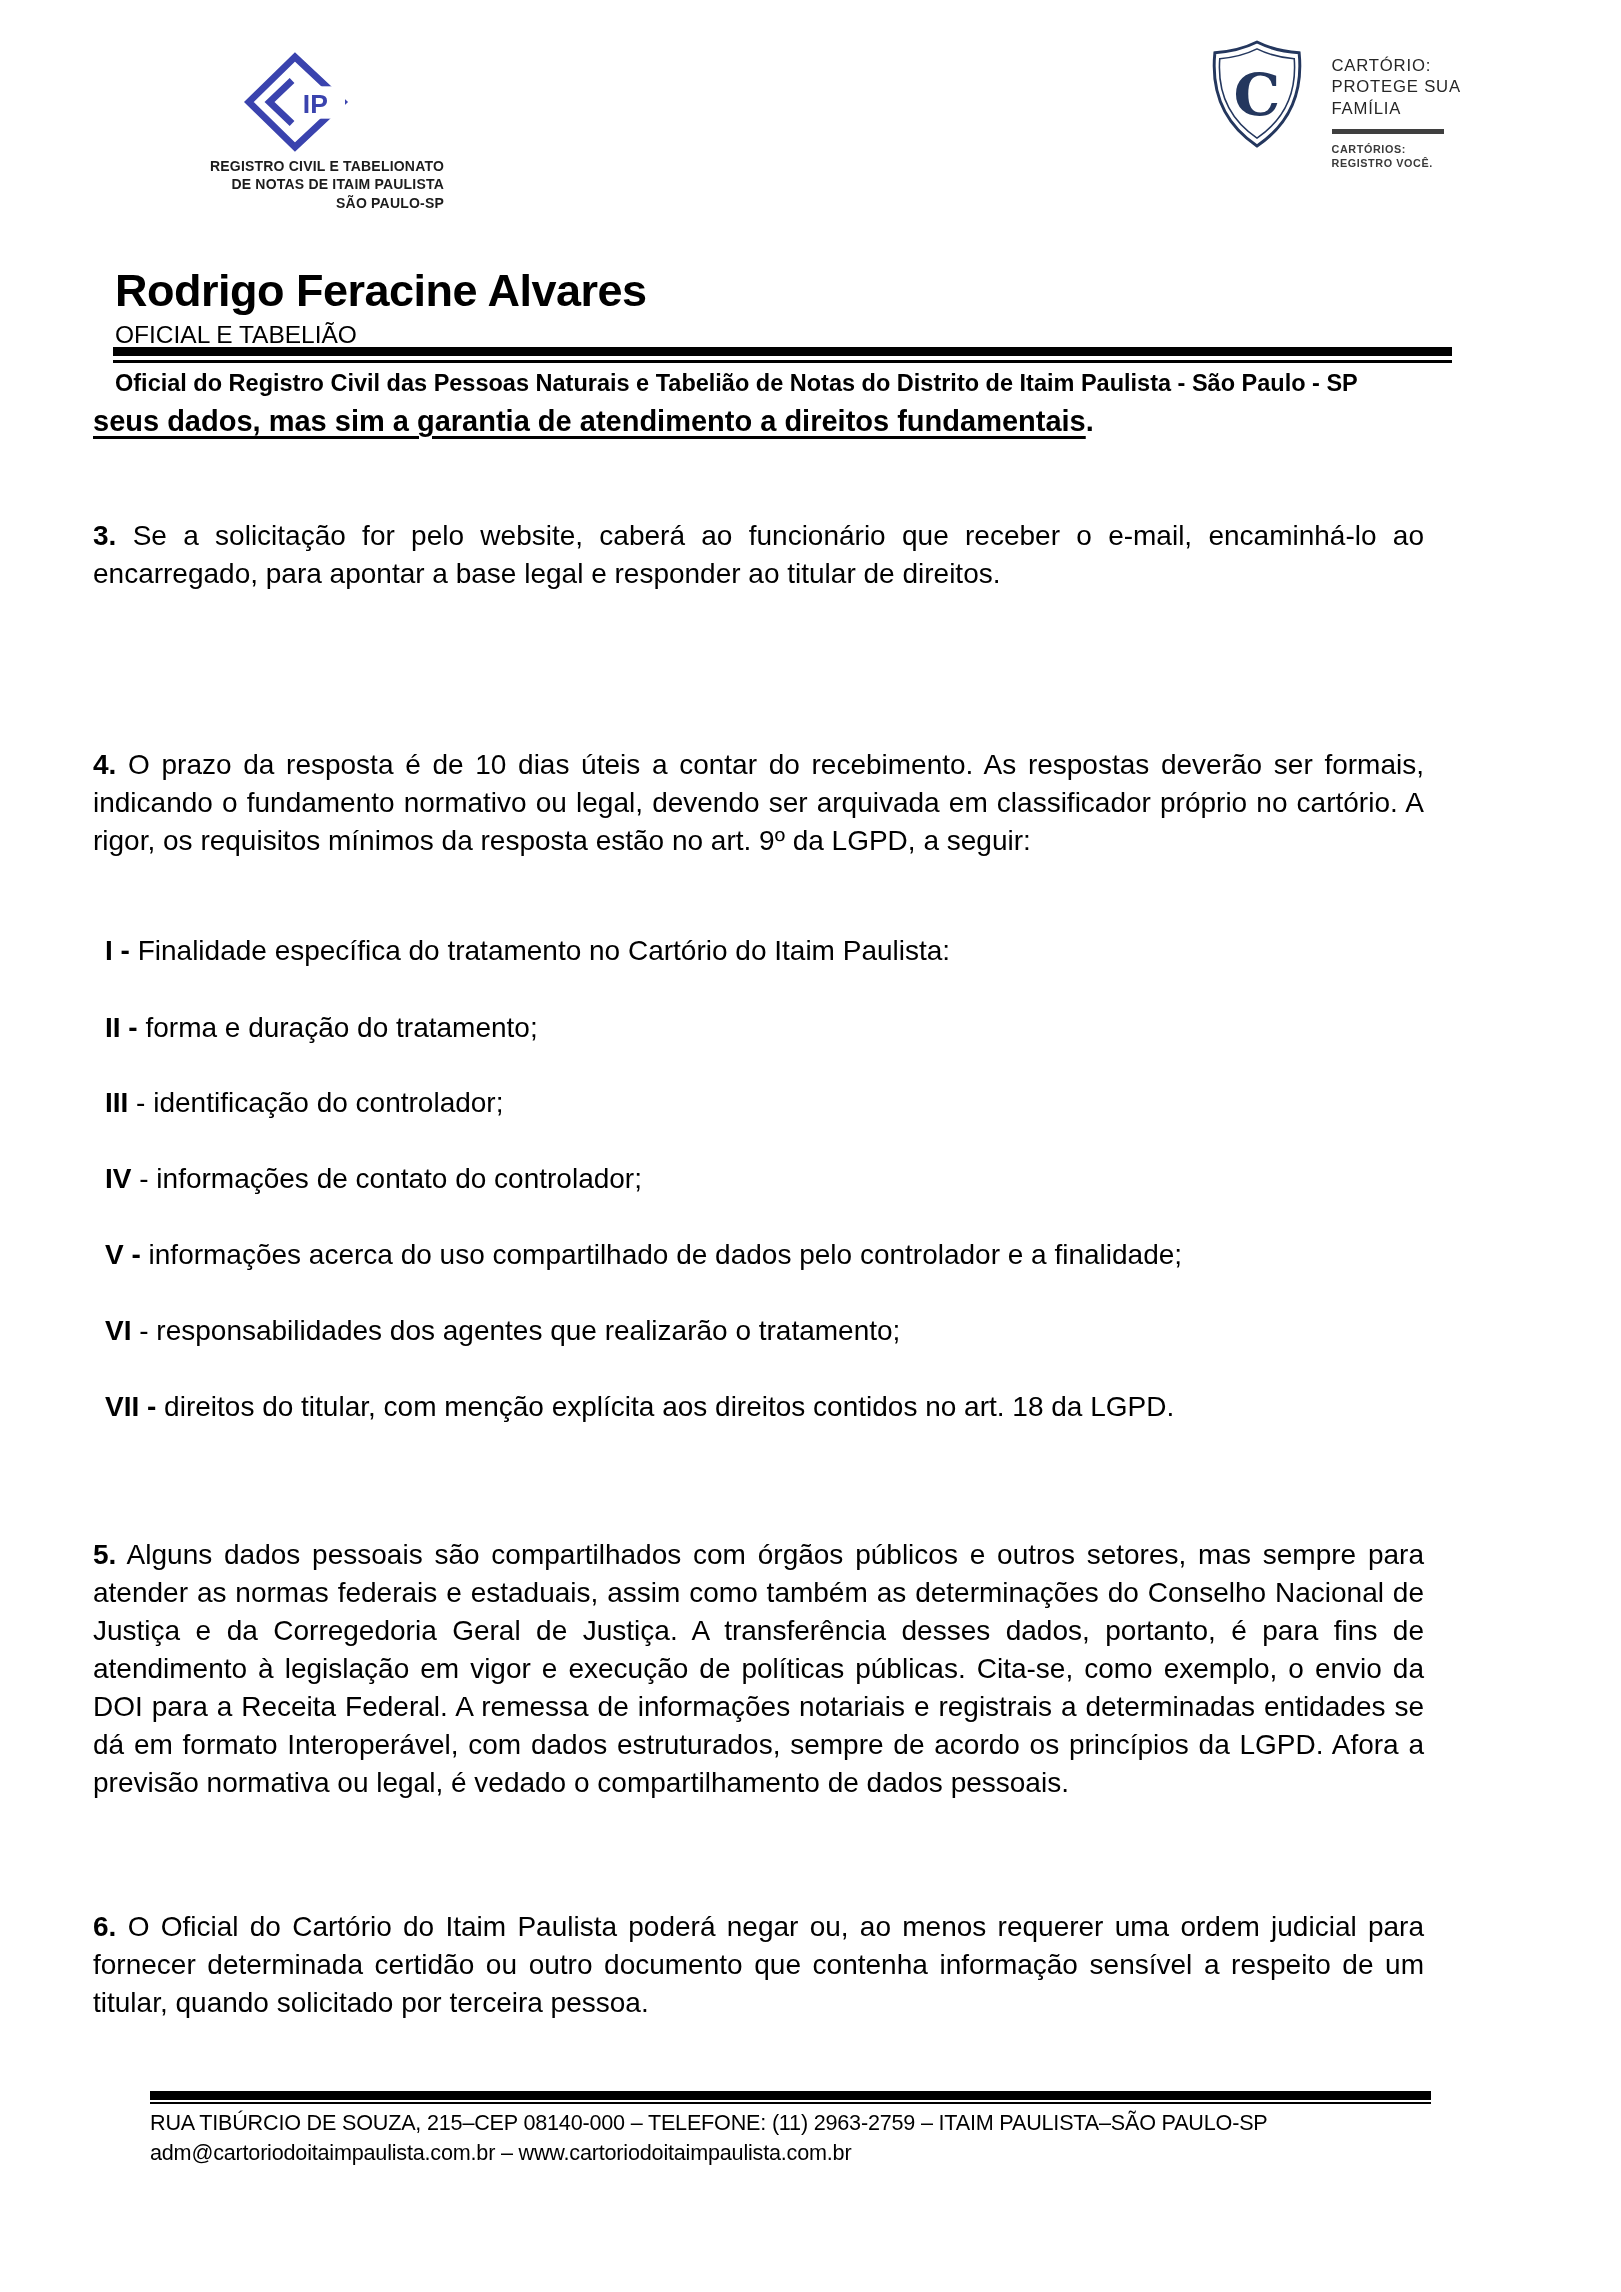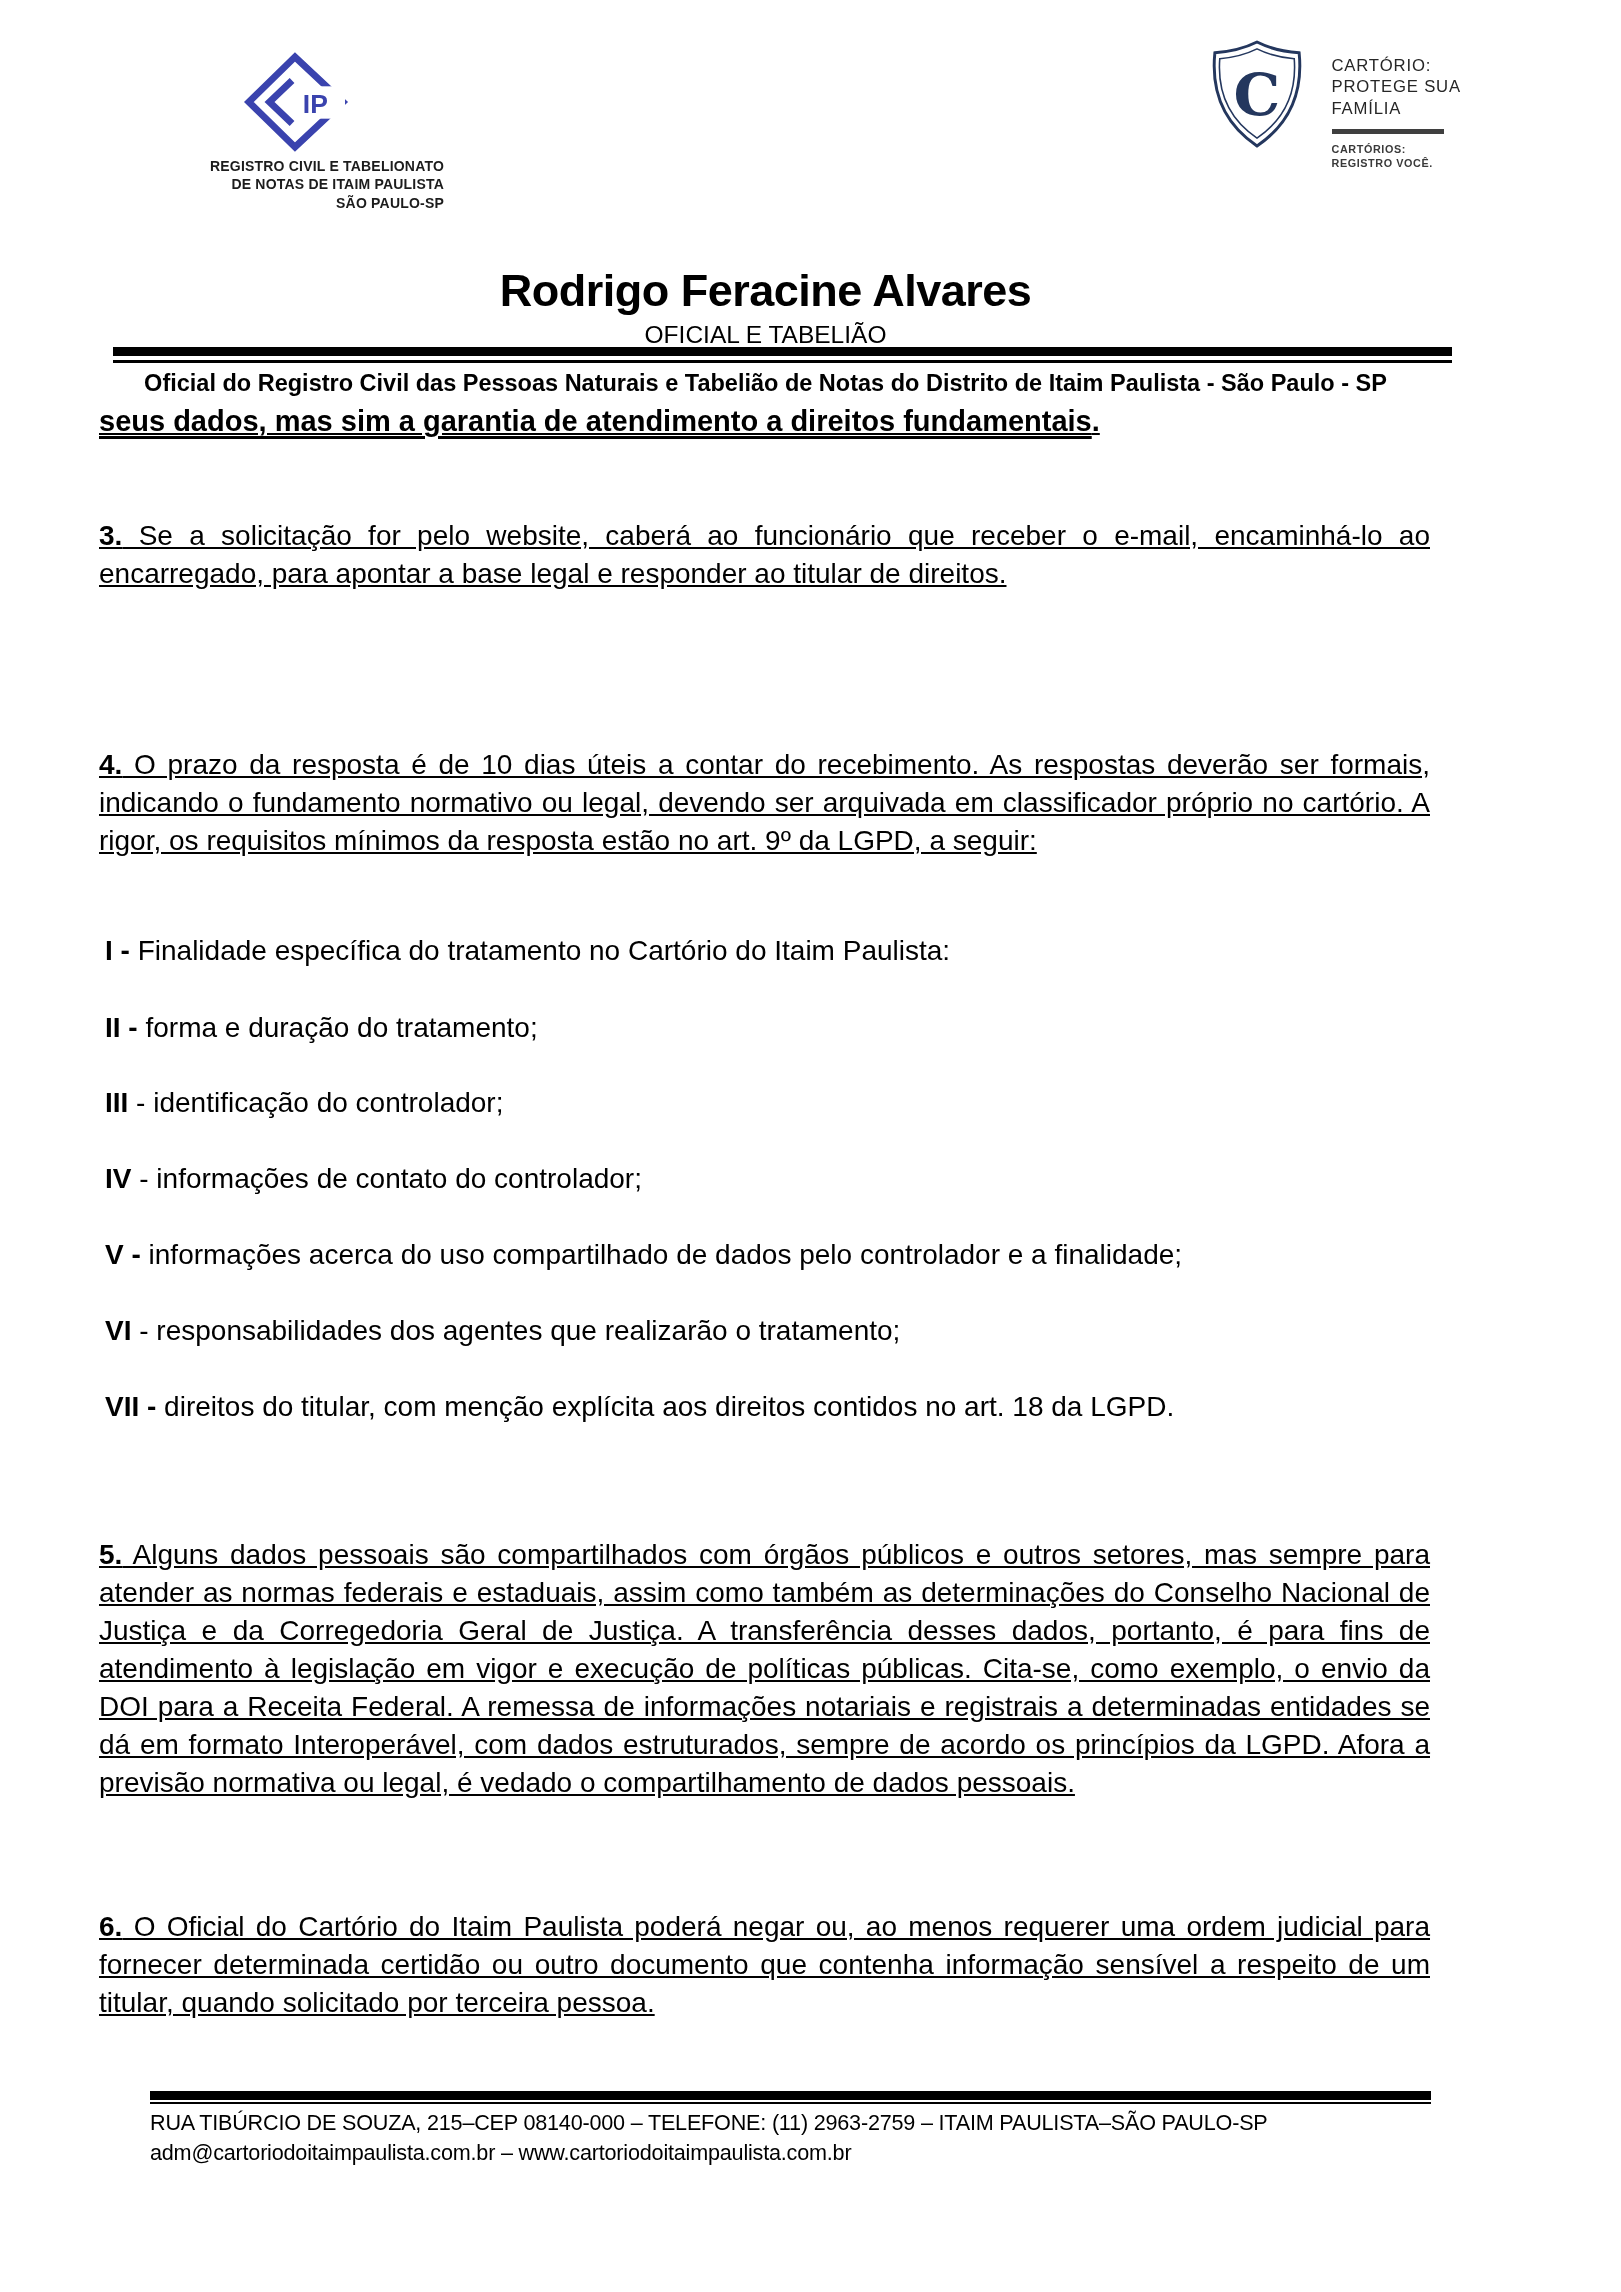--- a/index.html
+++ b/index.html
@@ -21,35 +21,34 @@
   .ll-text { margin-top:3.9px; font-weight:bold; font-size:14px; line-height:18.6px; color:#1c1c1c; letter-spacing:0.2px; }
 
   .logo-right { left:1208px; top:39px; display:flex; align-items:flex-start; }
   .lr-shield { flex:0 0 auto; }
   .lr-text { margin-left:25.5px; padding-top:15.7px; color:#262626; }
   .lr-big { font-weight:normal; font-size:16.7px; line-height:21.6px; letter-spacing:0.8px; }
   .lr-divider { width:112px; height:4.9px; background:#3f3f3f; margin:9.8px 0 8.8px 0; }
   .lr-small { font-weight:bold; font-size:10.8px; line-height:13.7px; letter-spacing:0.6px; color:#3a3a3a; }
 
   
-  .center-band { left:96px; width:1339px; text-align:center; }
+  .center-band { left:115px; width:1339px; text-align:left; }
   .doc-title { top:265px; font-size:45px; font-weight:bold; letter-spacing:-0.5px; }
   .doc-role  { top:321px; font-size:24.5px; }
   .rule-thick { left:113px; width:1339px; height:8.8px;  background:#000; }
   .rule-thin  { left:113px; width:1339px; height:2.9px;  background:#000; }
   .hdr-thick { top:347px; }
   .hdr-thin  { top:360px; }
   .office-line { top:370px; font-size:23.5px; font-weight:bold; }
 
   
   .body-text {
-    left:99px; width:1331px;
+    left:93px; width:1331px;
     font-size:28px; line-height:38px;
     text-align:justify;
-    text-decoration:underline;
   }
   .intro { top:402px; font-weight:bold; text-align:left; font-size:29px; }
   .intro .u { text-decoration:underline; text-decoration-thickness:2.9px; text-underline-offset:4.9px; }
   .p3 { top:517px; }
   .p4 { top:746px; }
   .p5 { top:1536px; }
   .p6 { top:1908px; }
   .list-item { left:105px; width:1331px; font-size:28px; line-height:38px; text-align:left; }
   .li-1 { top:932px; }  .li-2 { top:1009px; } .li-3 { top:1084px; }
   .li-4 { top:1160px; } .li-5 { top:1236px; } .li-6 { top:1312px; }

